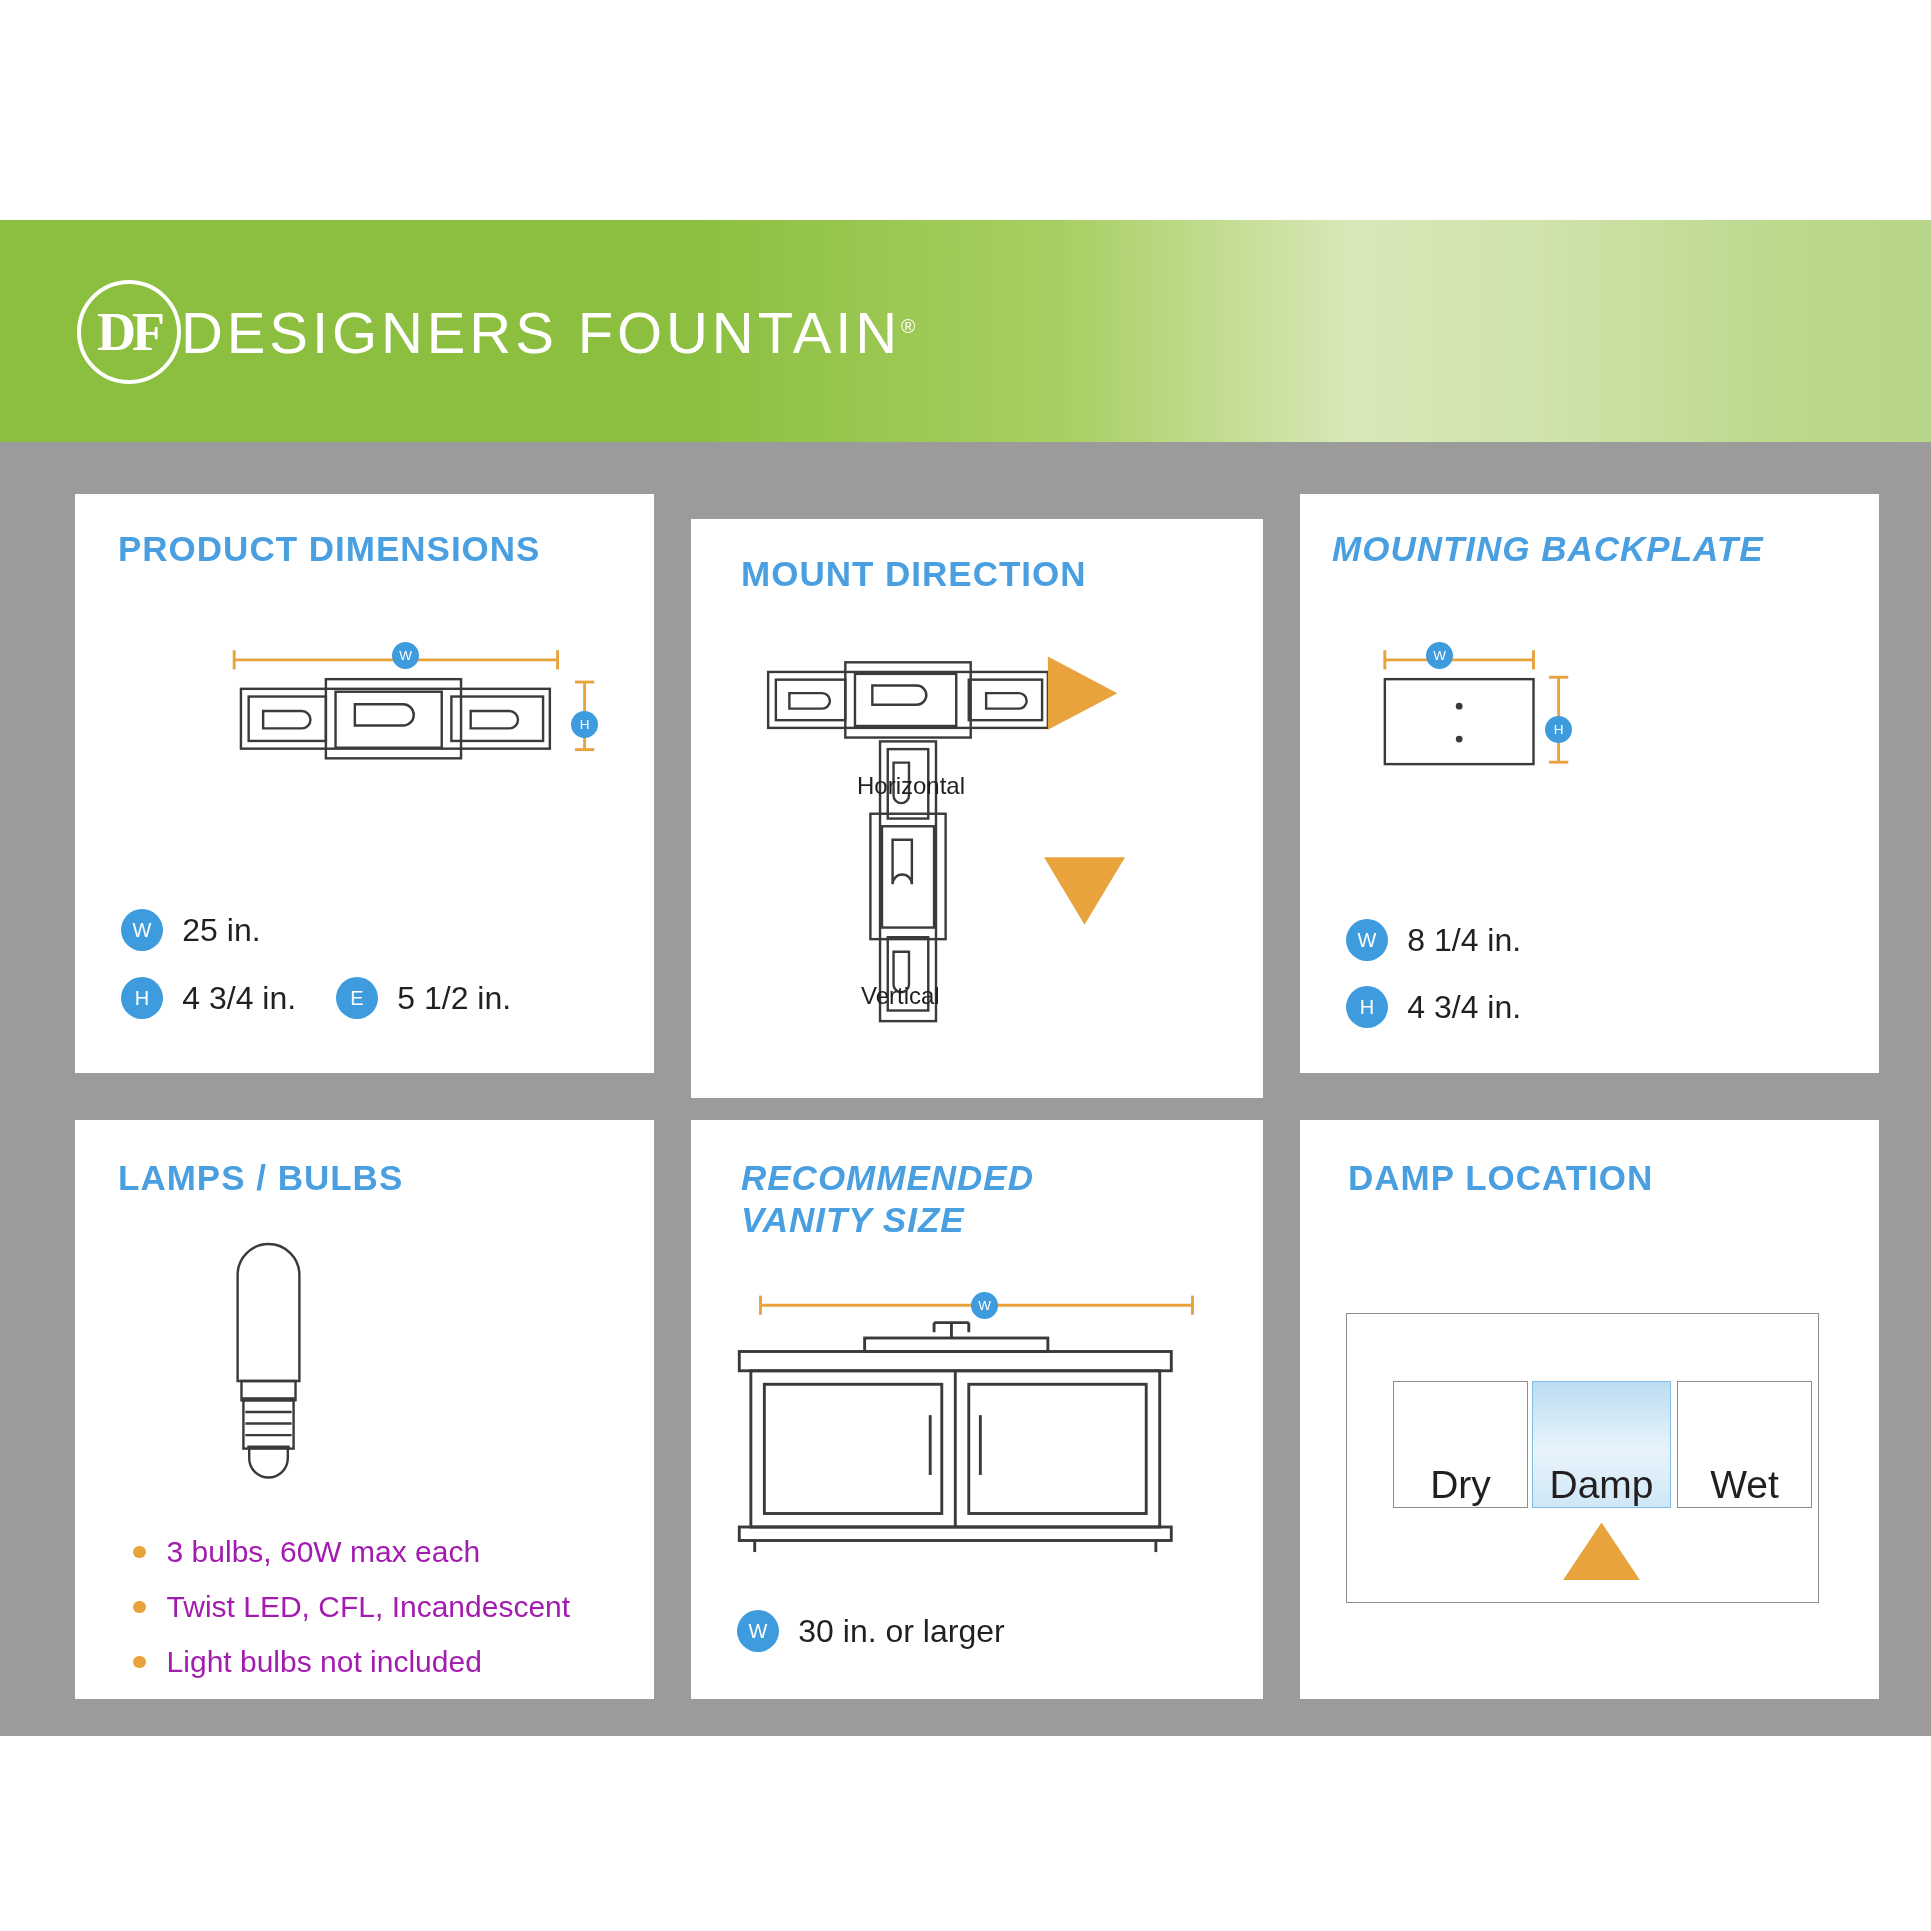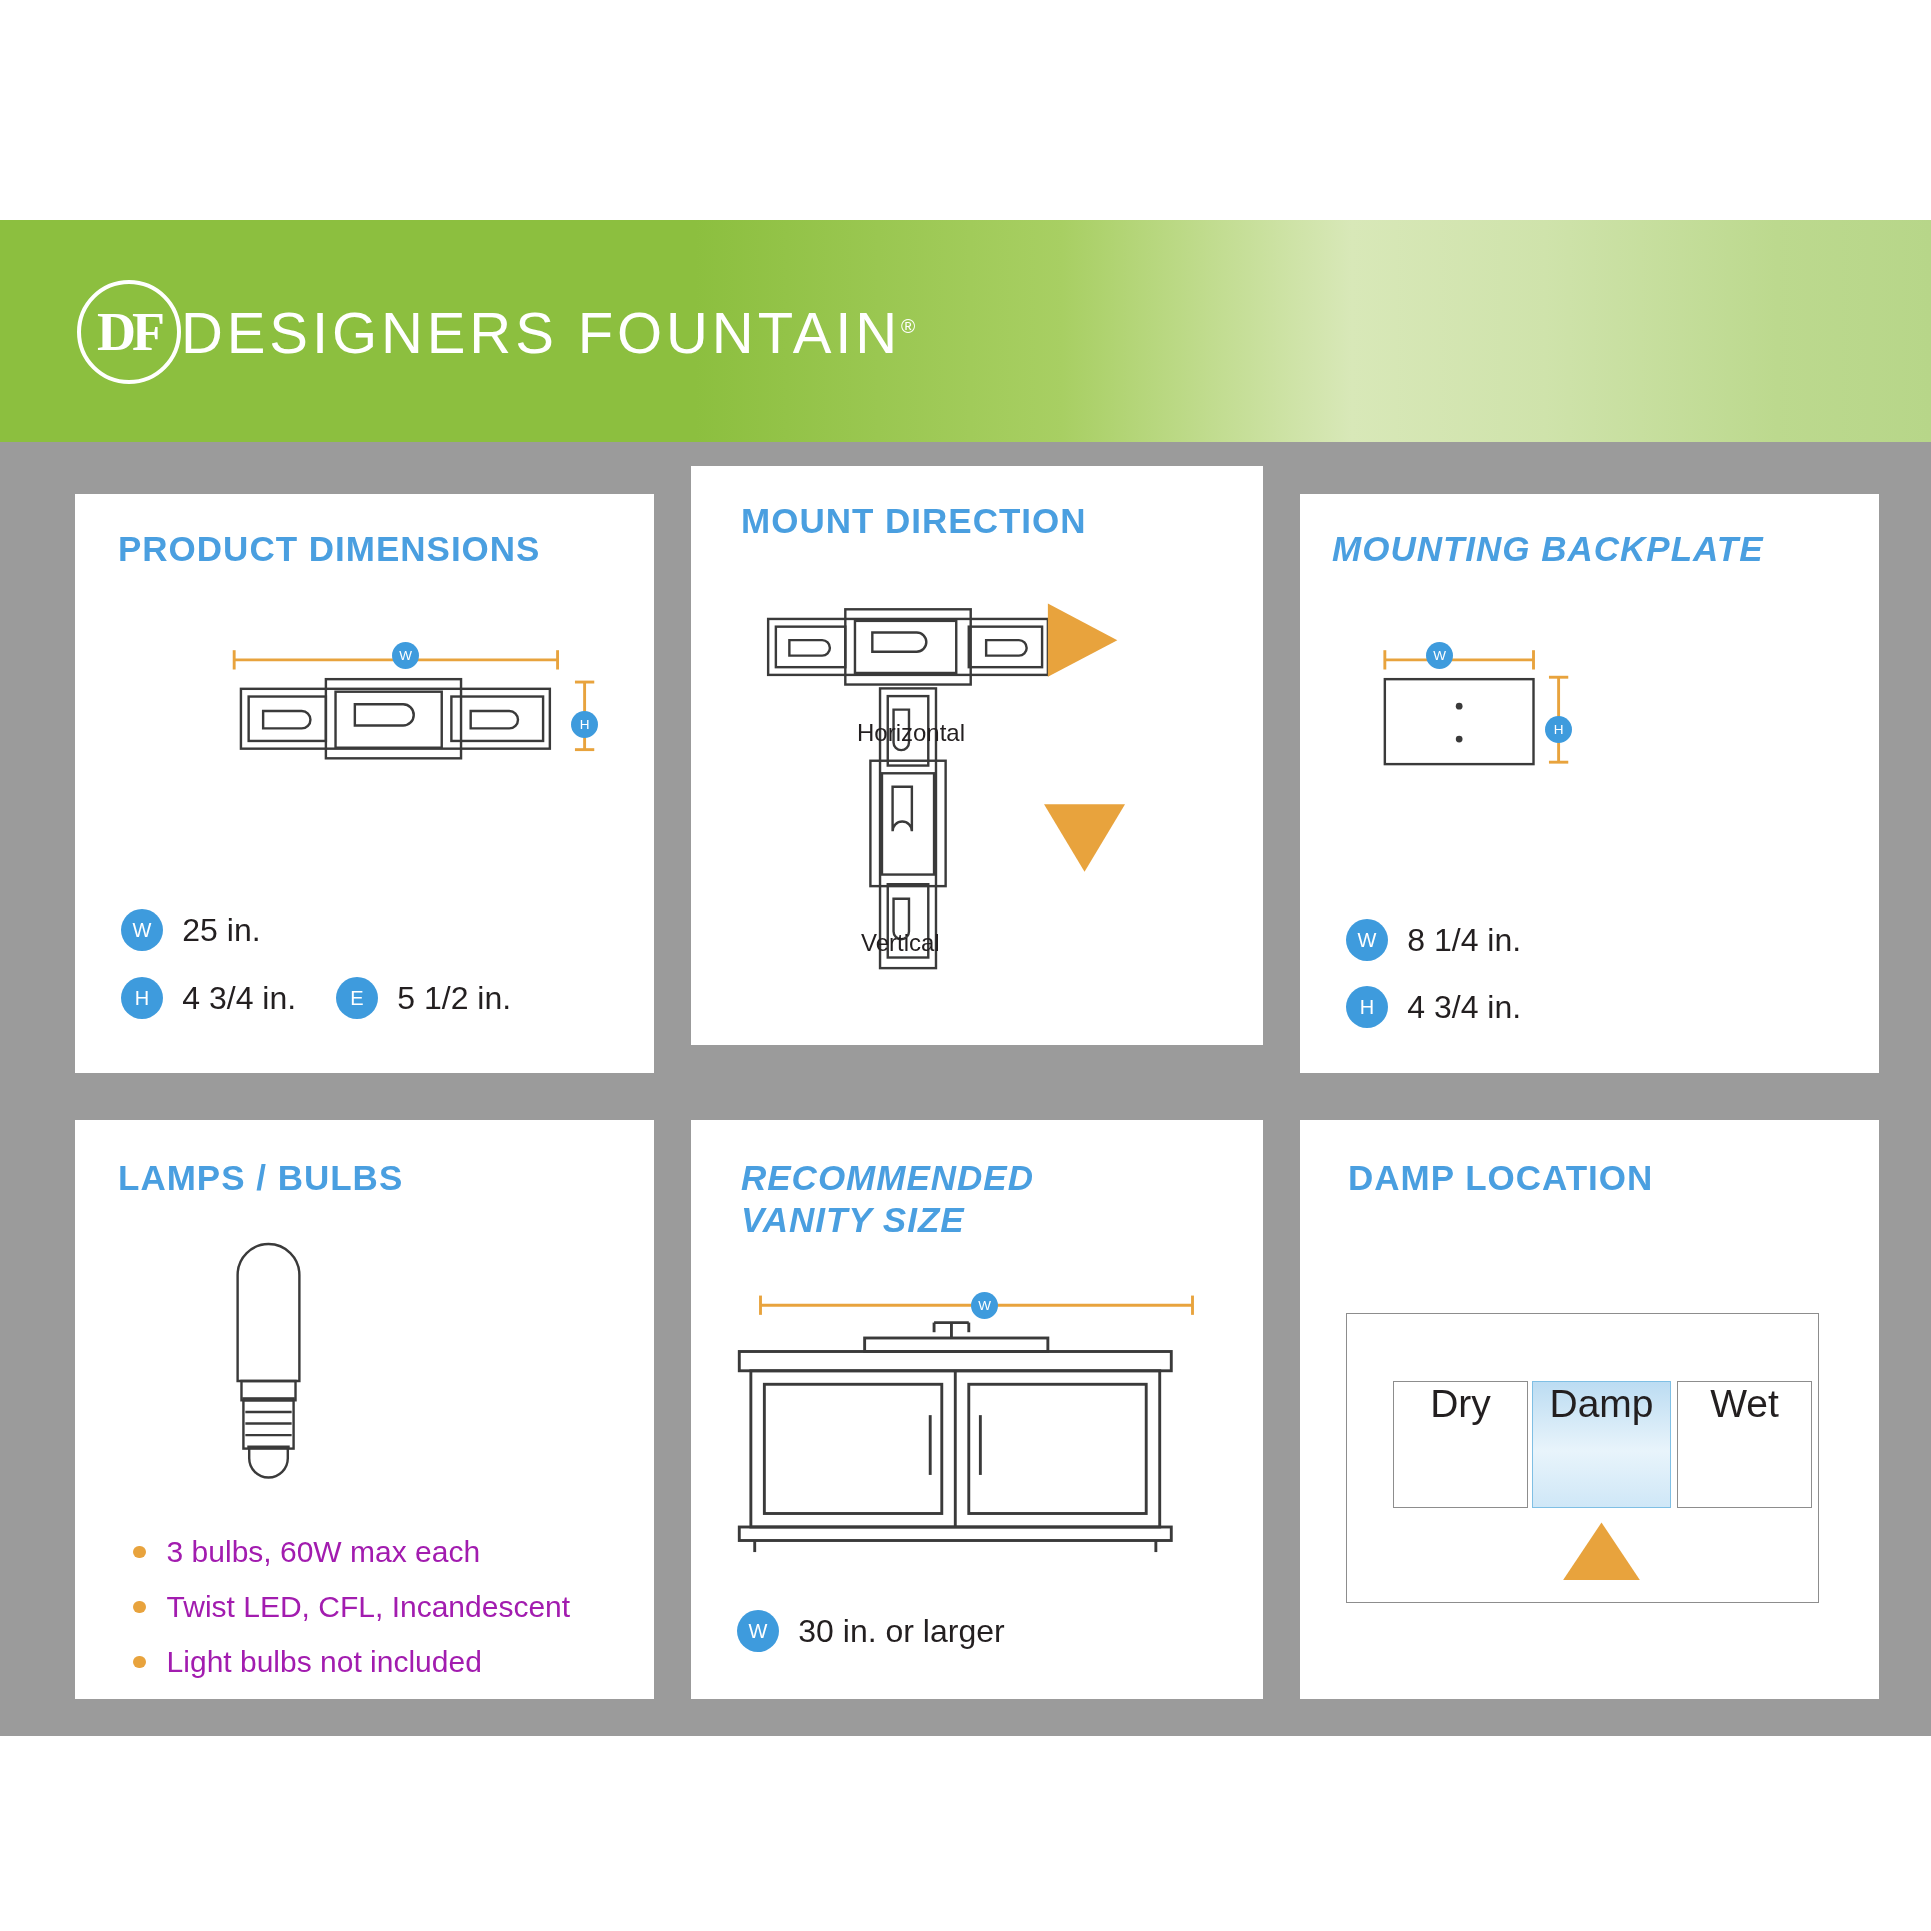--- a/index.html
+++ b/index.html
@@ -147,21 +147,21 @@
   .arrow-label {
     position: absolute;
     font-size: 24px;
     color: #231f20;
   }
   .loc-box {
     position: absolute;
     border: 1.9px solid #8d8d8d;
     box-sizing: border-box;
     display: flex;
-    align-items: flex-start;
+    align-items: flex-end;
     justify-content: center;
     font-size: 39px;
     color: #231f20;
     background: #ffffff;
   }
   .loc-box.active {
     background: linear-gradient(to bottom, #bcdcf2 0%, #e8f4fb 55%, #cfe7f7 100%);
     border-color: #7fbfe4;
   }
   svg { display: block; }
@@ -218,21 +218,21 @@
     <div class="dim-row" style="left:46px; top:483px;">
       <div class="badge">H</div>
       <div class="dim-label">4 3/4 in.</div>
     </div>
     <div class="dim-row" style="left:261px; top:483px;">
       <div class="badge">E</div>
       <div class="dim-label">5 1/2 in.</div>
     </div>
   </div>
 
-  <div class="card" style="left:691px; top:466px; width:572px; height:579px;">
+  <div class="card" style="left:691px; top:519px; width:572px; height:579px;">
     <div class="card-title" style="position:absolute; left:50px; top:34px;">MOUNT DIRECTION</div>
 
     <svg style="position:absolute; left:19.3px; top:97px;" width="533" height="463" viewBox="0 0 552 480">
 
       <g fill="none" stroke="#3a3a3a" stroke-width="2.5">
         <rect x="60" y="58" width="290" height="58"></rect>
         <rect x="140" y="48" width="130" height="78"></rect>
         <rect x="68" y="66" width="72" height="42"></rect>
         <rect x="150" y="60" width="105" height="54"></rect>
         <rect x="268" y="66" width="76" height="42"></rect>

